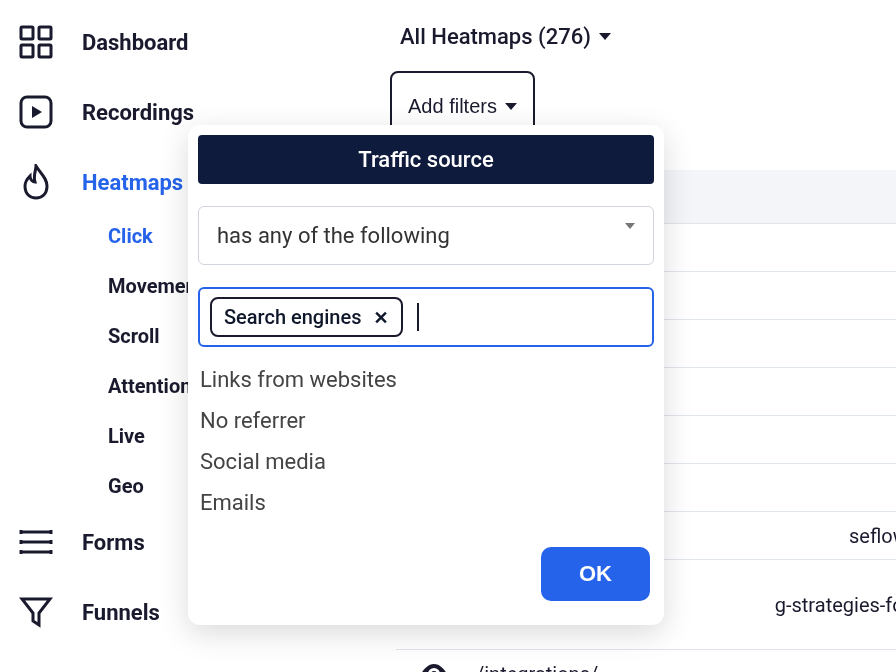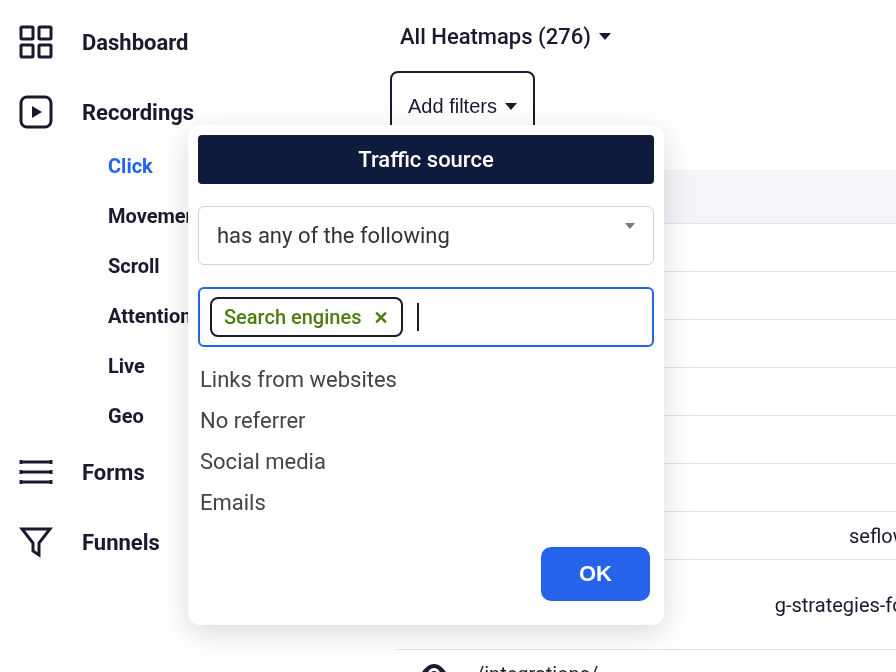--- a/index.html
+++ b/index.html
@@ -166,21 +166,21 @@
   }
   .chip {
     display: inline-flex;
     align-items: center;
     gap: 12px;
     border: 2px solid #1a1a2e;
     border-radius: 8px;
     padding: 6px 12px;
     font-size: 20px;
     font-weight: 500;
-    color: #4d7c0f;
+    color: #0f172a;
   }
   .chip .x {
     font-size: 18px;
     font-weight: 700;
     cursor: pointer;
   }
   .text-cursor {
     width: 2px;
     height: 28px;
     background: #1a1a2e;
@@ -267,20 +267,28 @@
   <div class="nav-item">
     <span class="nav-icon">
       <svg width="34" height="34" viewBox="0 0 34 34" fill="none" stroke="#1a1a2e" stroke-width="3">
         <rect x="2" y="2" width="30" height="30" rx="6"></rect>
         <path d="M13 11 L23 17 L13 23 Z" fill="#1a1a2e" stroke="none"></path>
       </svg>
     </span>
     <span class="label">Recordings</span>
   </div>
 
+  <div class="nav-item active">
+    <span class="nav-icon">
+      <svg width="30" height="36" viewBox="0 0 30 36" fill="none" stroke="#1a1a2e" stroke-width="3">
+        <path d="M15 2 C20 10 26 14 26 22 C26 30 21 34 15 34 C9 34 4 30 4 22 C4 17 7 14 9 12 C9 16 12 18 14 18 C12 12 15 6 15 2 Z"></path>
+      </svg>
+    </span>
+    <span class="label">Heatmaps</span>
+  </div>
 
   <div class="sub-items">
     <div class="sub-item active">Click</div>
     <div class="sub-item">Movement</div>
     <div class="sub-item">Scroll</div>
     <div class="sub-item">Attention</div>
     <div class="sub-item">Live</div>
     <div class="sub-item">Geo</div>
   </div>
 

